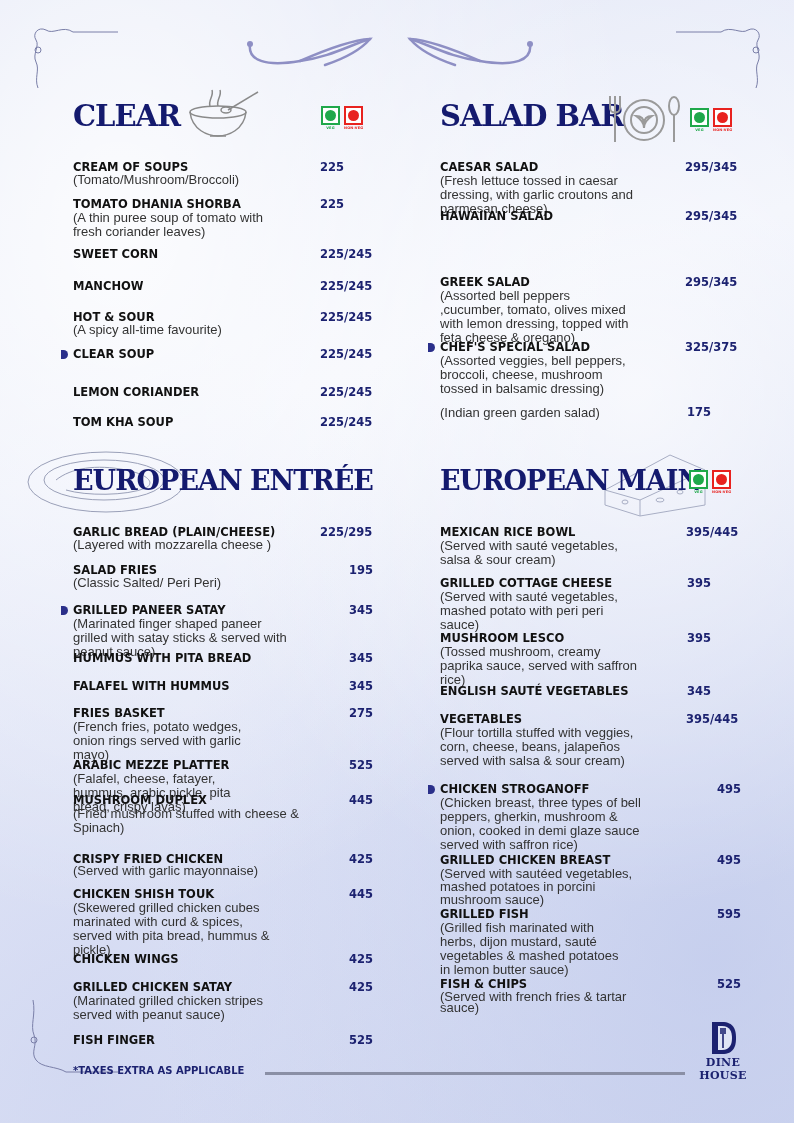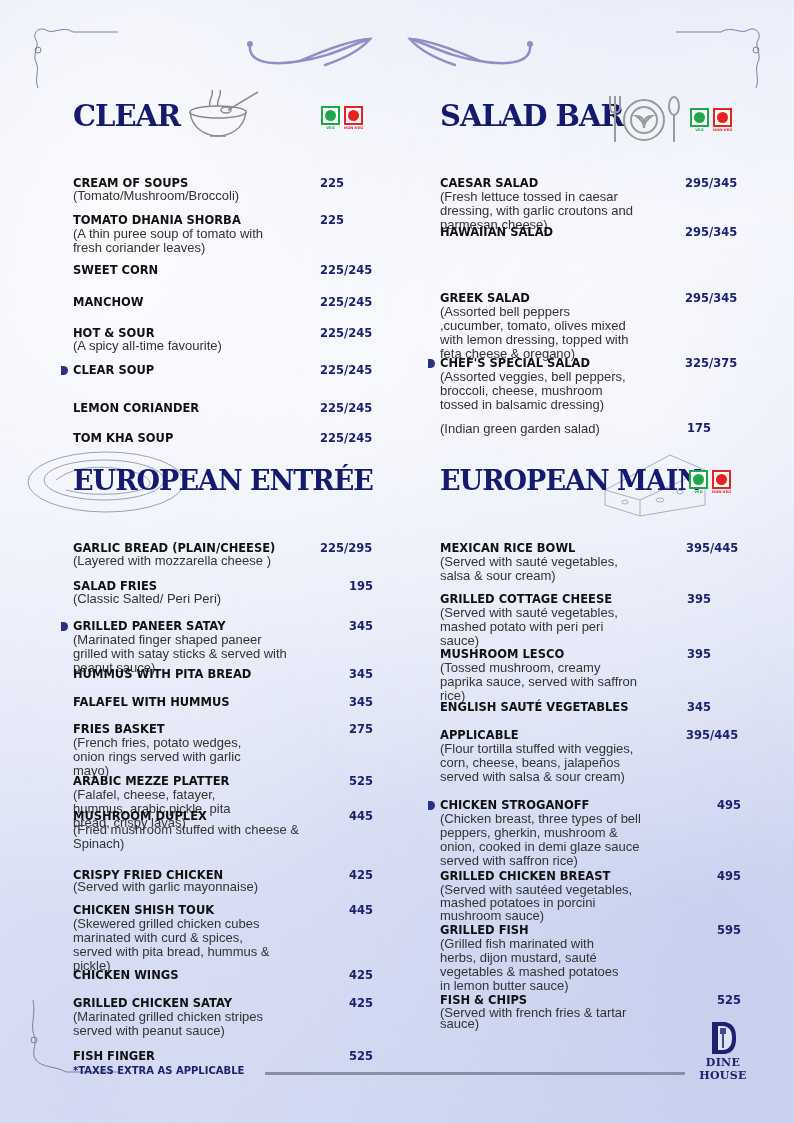--- a/index.html
+++ b/index.html
@@ -18,21 +18,21 @@
   .abs { position: absolute; }
 
   .section-title {
     position: absolute;
     font-family: "DejaVu Serif", serif;
     font-weight: bold;
     color: #141a6e;
     letter-spacing: -1px;
     white-space: nowrap;
   }
-  .item { position: absolute; width: 300px; margin-top: 16px; }
+  .item { position: absolute; width: 300px; }
   .item-name {
     font-family: "DejaVu Sans", sans-serif;
     font-weight: bold;
     font-size: 11.5px;
     color: #111;
     white-space: nowrap;
     line-height: 13px;
   }
   .item-desc {
     font-family: "Liberation Sans", sans-serif;
@@ -342,21 +342,21 @@
 <div class="item" style="left:440px;top:632px">
     <div class="item-name">MUSHROOM LESCO</div>
     <div class="item-desc" style="width:200px">(Tossed mushroom, creamy paprika sauce, served with saffron rice)</div>
     <div class="item-price" style="left:247px">395</div>
   </div>
 <div class="item" style="left:440px;top:685px">
     <div class="item-name">ENGLISH SAUTÉ VEGETABLES</div>
     <div class="item-price" style="left:247px">345</div>
   </div>
 <div class="item" style="left:440px;top:713px">
-    <div class="item-name">APPLICABLE</div>
+    <div class="item-name">VEGETABLES</div>
     <div class="item-desc" style="width:205px">(Flour tortilla stuffed with veggies, corn, cheese, beans, jalapeños served with salsa &amp; sour cream)</div>
     <div class="item-price" style="left:246px">395/445</div>
   </div>
 <div class="item" style="left:440px;top:783px">
     <span class="bullet"></span>
     <div class="item-name">CHICKEN STROGANOFF</div>
     <div class="item-desc" style="width:205px">(Chicken breast, three types of bell peppers, gherkin, mushroom &amp; onion, cooked in demi glaze sauce served with saffron rice)</div>
     <div class="item-price" style="left:277px">495</div>
   </div>
 <div class="item" style="left:440px;top:854px">

